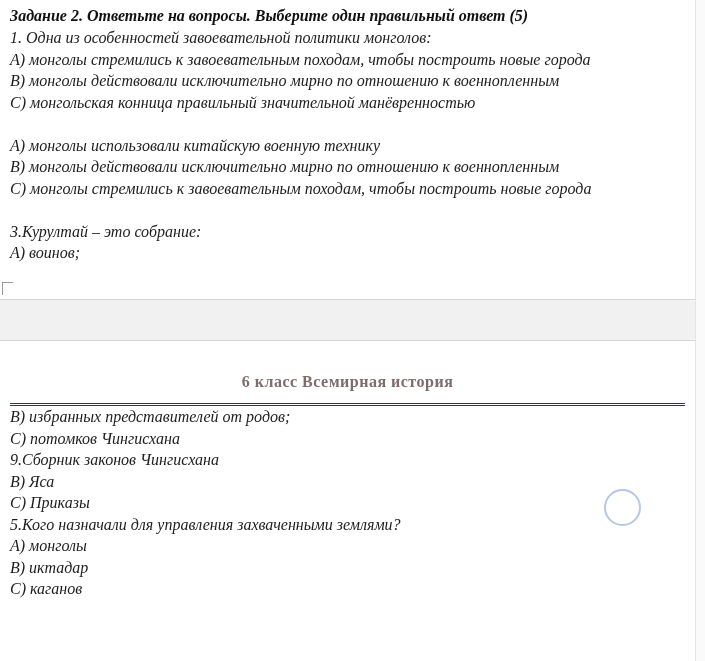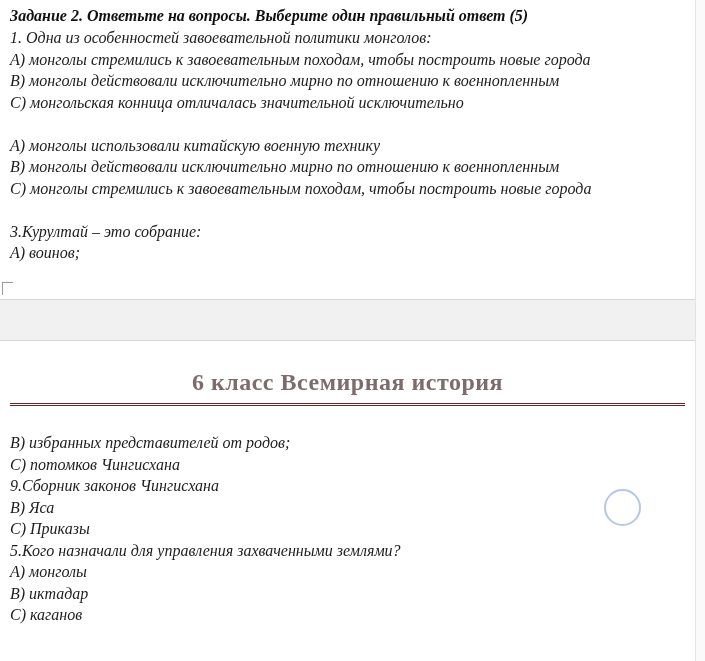--- a/index.html
+++ b/index.html
@@ -43,28 +43,28 @@
     font-size: 16px;
     line-height: 21.5px;
     color: #1c1c1c;
     white-space: nowrap;
   }
   .doc-header {
     margin-top: 28px;
     text-align: center;
     font-weight: bold;
     font-style: normal;
-    font-size: 24px;
+    font-size: 16px;
     line-height: 26px;
     letter-spacing: 0.5px;
     color: var(--header-text, #7e6c6c);
     border-bottom: 3px double var(--header-rule, #632423);
     padding-bottom: 8px;
   }
-  .page2 .doc-lines { margin-top: 26px; }
+  .page2 .doc-lines { }
   .crop-mark {
     position: absolute;
     width: 11px; height: 13px;
   }
   .mark1 {
     left: 2px; top: 282px;
     border-top: 1px solid #9a9a9a;
     border-left: 1px solid #9a9a9a;
   }
   .mark2 {
@@ -92,21 +92,21 @@
 <body>
 
 <div class="viewport">
 
   <div class="page page1">
     <div class="doc-title">Задание 2. Ответьте на вопросы. Выберите один правильный ответ (5)</div>
     <div class="doc-lines">
         <div class="doc-line">1. Одна из особенностей завоевательной политики монголов:</div>
         <div class="doc-line">А) монголы стремились к завоевательным походам, чтобы построить новые города</div>
         <div class="doc-line">В) монголы действовали исключительно мирно по отношению к военнопленным</div>
-        <div class="doc-line">С) монгольская конница отличалась значительной исключительно</div>
+        <div class="doc-line">С) монгольская конница правильный значительной манёвренностью</div>
         <div class="doc-line">&nbsp;</div>
         <div class="doc-line">А) монголы использовали китайскую военную технику</div>
         <div class="doc-line">В) монголы действовали исключительно мирно по отношению к военнопленным</div>
         <div class="doc-line">С) монголы стремились к завоевательным походам, чтобы построить новые города</div>
         <div class="doc-line">&nbsp;</div>
         <div class="doc-line">3.Курултай – это собрание:</div>
         <div class="doc-line">А) воинов;</div>
       </div>
   </div>
 

